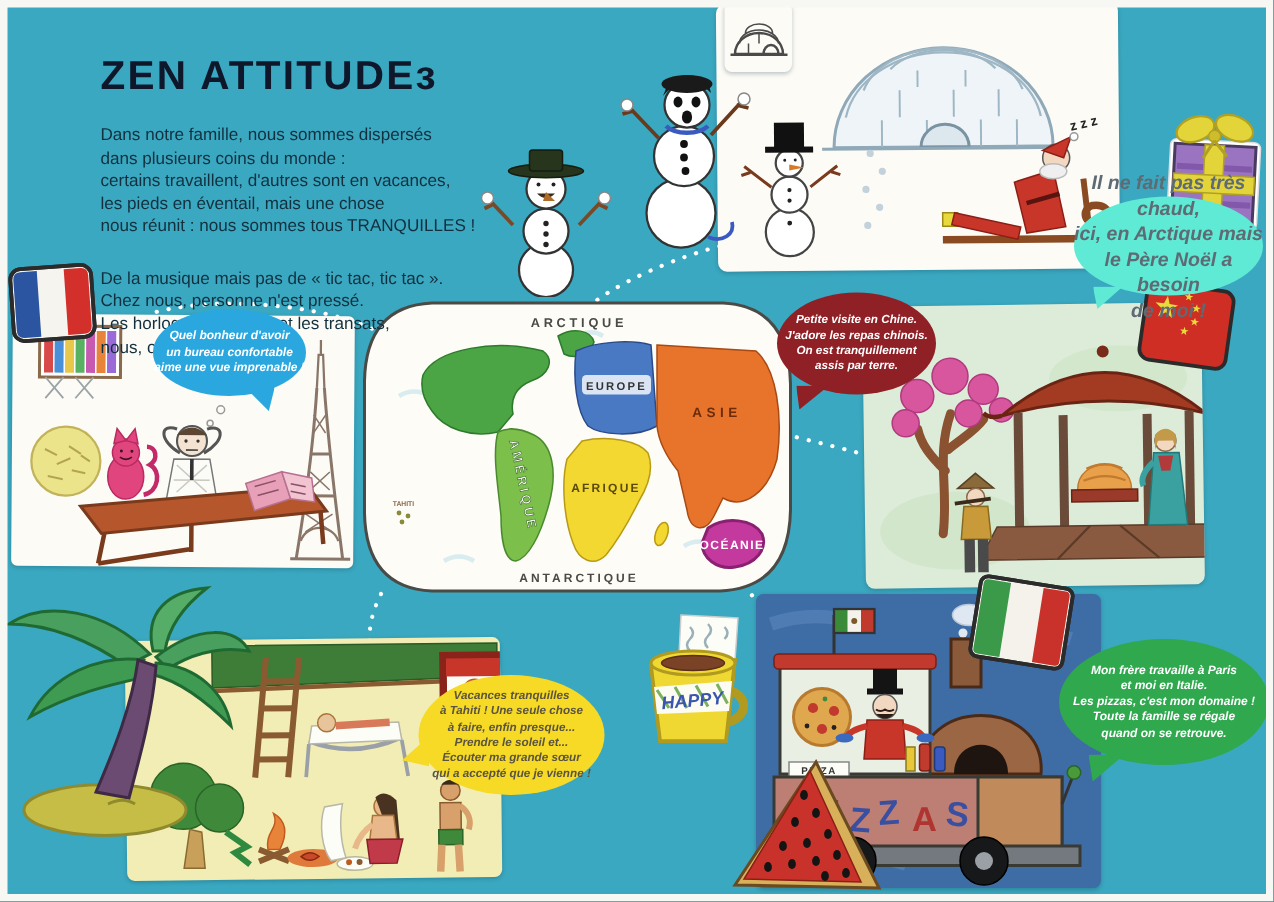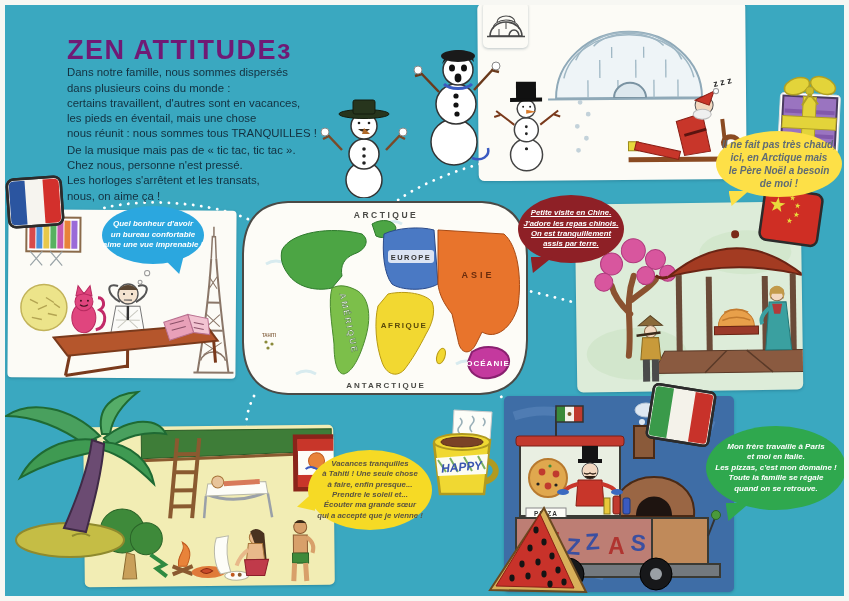--- a/index.html
+++ b/index.html
@@ -2,36 +2,36 @@
 <html><head>
 <meta charset="utf-8">
 <style>
   html,body{margin:0;padding:0;background:#888;}
   .page{position:relative;width:849px;height:601px;background:#3aa8c0;overflow:hidden;
         font-family:"Liberation Sans",sans-serif;}
   .frame{position:absolute;inset:0;border:5px solid #f7f7f3;z-index:60;pointer-events:none;}
   .abs{position:absolute;}
   
   .hdr{left:67px;top:36px;width:280px;z-index:3;}
-  .title{font-size:27px;font-weight:bold;letter-spacing:1.5px;color:#701a75;line-height:1.05;}
+  .title{font-size:27px;font-weight:bold;letter-spacing:1.5px;color:#0f172a;line-height:1.05;}
   .subtitle{margin-top:4px;font-size:12.5px;font-weight:bold;letter-spacing:1.3px;
             font-variant:small-caps;color:#1f7492;}
-  .para{margin-top:1px;font-size:11.4px;line-height:1.34;color:#13303f;white-space:pre-line;}
+  .para{margin-top:19px;font-size:11.4px;line-height:1.34;color:#13303f;white-space:pre-line;}
   
   .paper{background:#fcfbf6;box-shadow:0 1px 3px rgba(0,40,60,.25);z-index:2;}
   
   .bubble{border-radius:50%;display:flex;align-items:center;justify-content:center;text-align:center;
           font-style:italic;font-weight:bold;z-index:4;}
   .bubble .txt{white-space:pre-line;line-height:1.32;}
   .bubble::before{content:"";position:absolute;background:inherit;}
   .b-paris{background:#2ba7df;color:#fff;font-size:8px;}
   .b-paris::before{width:20px;height:16px;left:60%;bottom:-10px;clip-path:polygon(0 0,100% 0,80% 100%);}
-  .b-arctic{background:#fde047;color:#5f6b74;font-size:10px;}
+  .b-arctic{background:#5eead4;color:#5f6b74;font-size:13px;}
   .b-arctic::before{width:20px;height:15px;left:10%;bottom:-9px;clip-path:polygon(0 0,100% 0,15% 100%);}
-  .b-china{background:#8e2026;color:#fff;font-size:7.8px;text-decoration:underline;}
+  .b-china{background:#8e2026;color:#fff;font-size:7.8px;}
   .b-china::before{width:22px;height:16px;left:12%;bottom:-10px;clip-path:polygon(0 0,100% 0,10% 100%);}
   .b-tahiti{background:#f6da25;color:#5a5340;font-size:7.8px;}
   .b-tahiti::before{width:18px;height:20px;left:-11px;bottom:24%;clip-path:polygon(100% 0,100% 100%,0 80%);}
   .b-italy{background:#2fa84e;color:#fff;font-size:8px;}
   .b-italy::before{width:24px;height:18px;left:14%;bottom:-11px;clip-path:polygon(0 0,100% 0,12% 100%);}
   svg{display:block;}
   svg text{font-family:"Liberation Sans",sans-serif;}
 </style>
 </head>
 <body>
@@ -574,21 +574,21 @@
 ici, en Arctique mais
 le Père Noël a besoin
 de moi !</span>
   </div>
   <div class="abs bubble b-china" style="left:518px;top:195px;width:106px;height:68px;">
     <span class="txt">Petite visite en Chine.
 J'adore les repas chinois.
 On est tranquillement
 assis par terre.</span>
   </div>
-  <div class="abs bubble b-tahiti" style="left:308px;top:450px;width:124px;height:80px;">
+  <div class="abs bubble b-tahiti" style="left:279px;top:450px;width:124px;height:80px;">
     <span class="txt">Vacances tranquilles
 à Tahiti ! Une seule chose
 à faire, enfin presque...
 Prendre le soleil et...
 Écouter ma grande sœur
 qui a accepté que je vienne !</span>
   </div>
   <div class="abs bubble b-italy" style="left:706px;top:426px;width:140px;height:84px;">
     <span class="txt">Mon frère travaille à Paris
 et moi en Italie.

